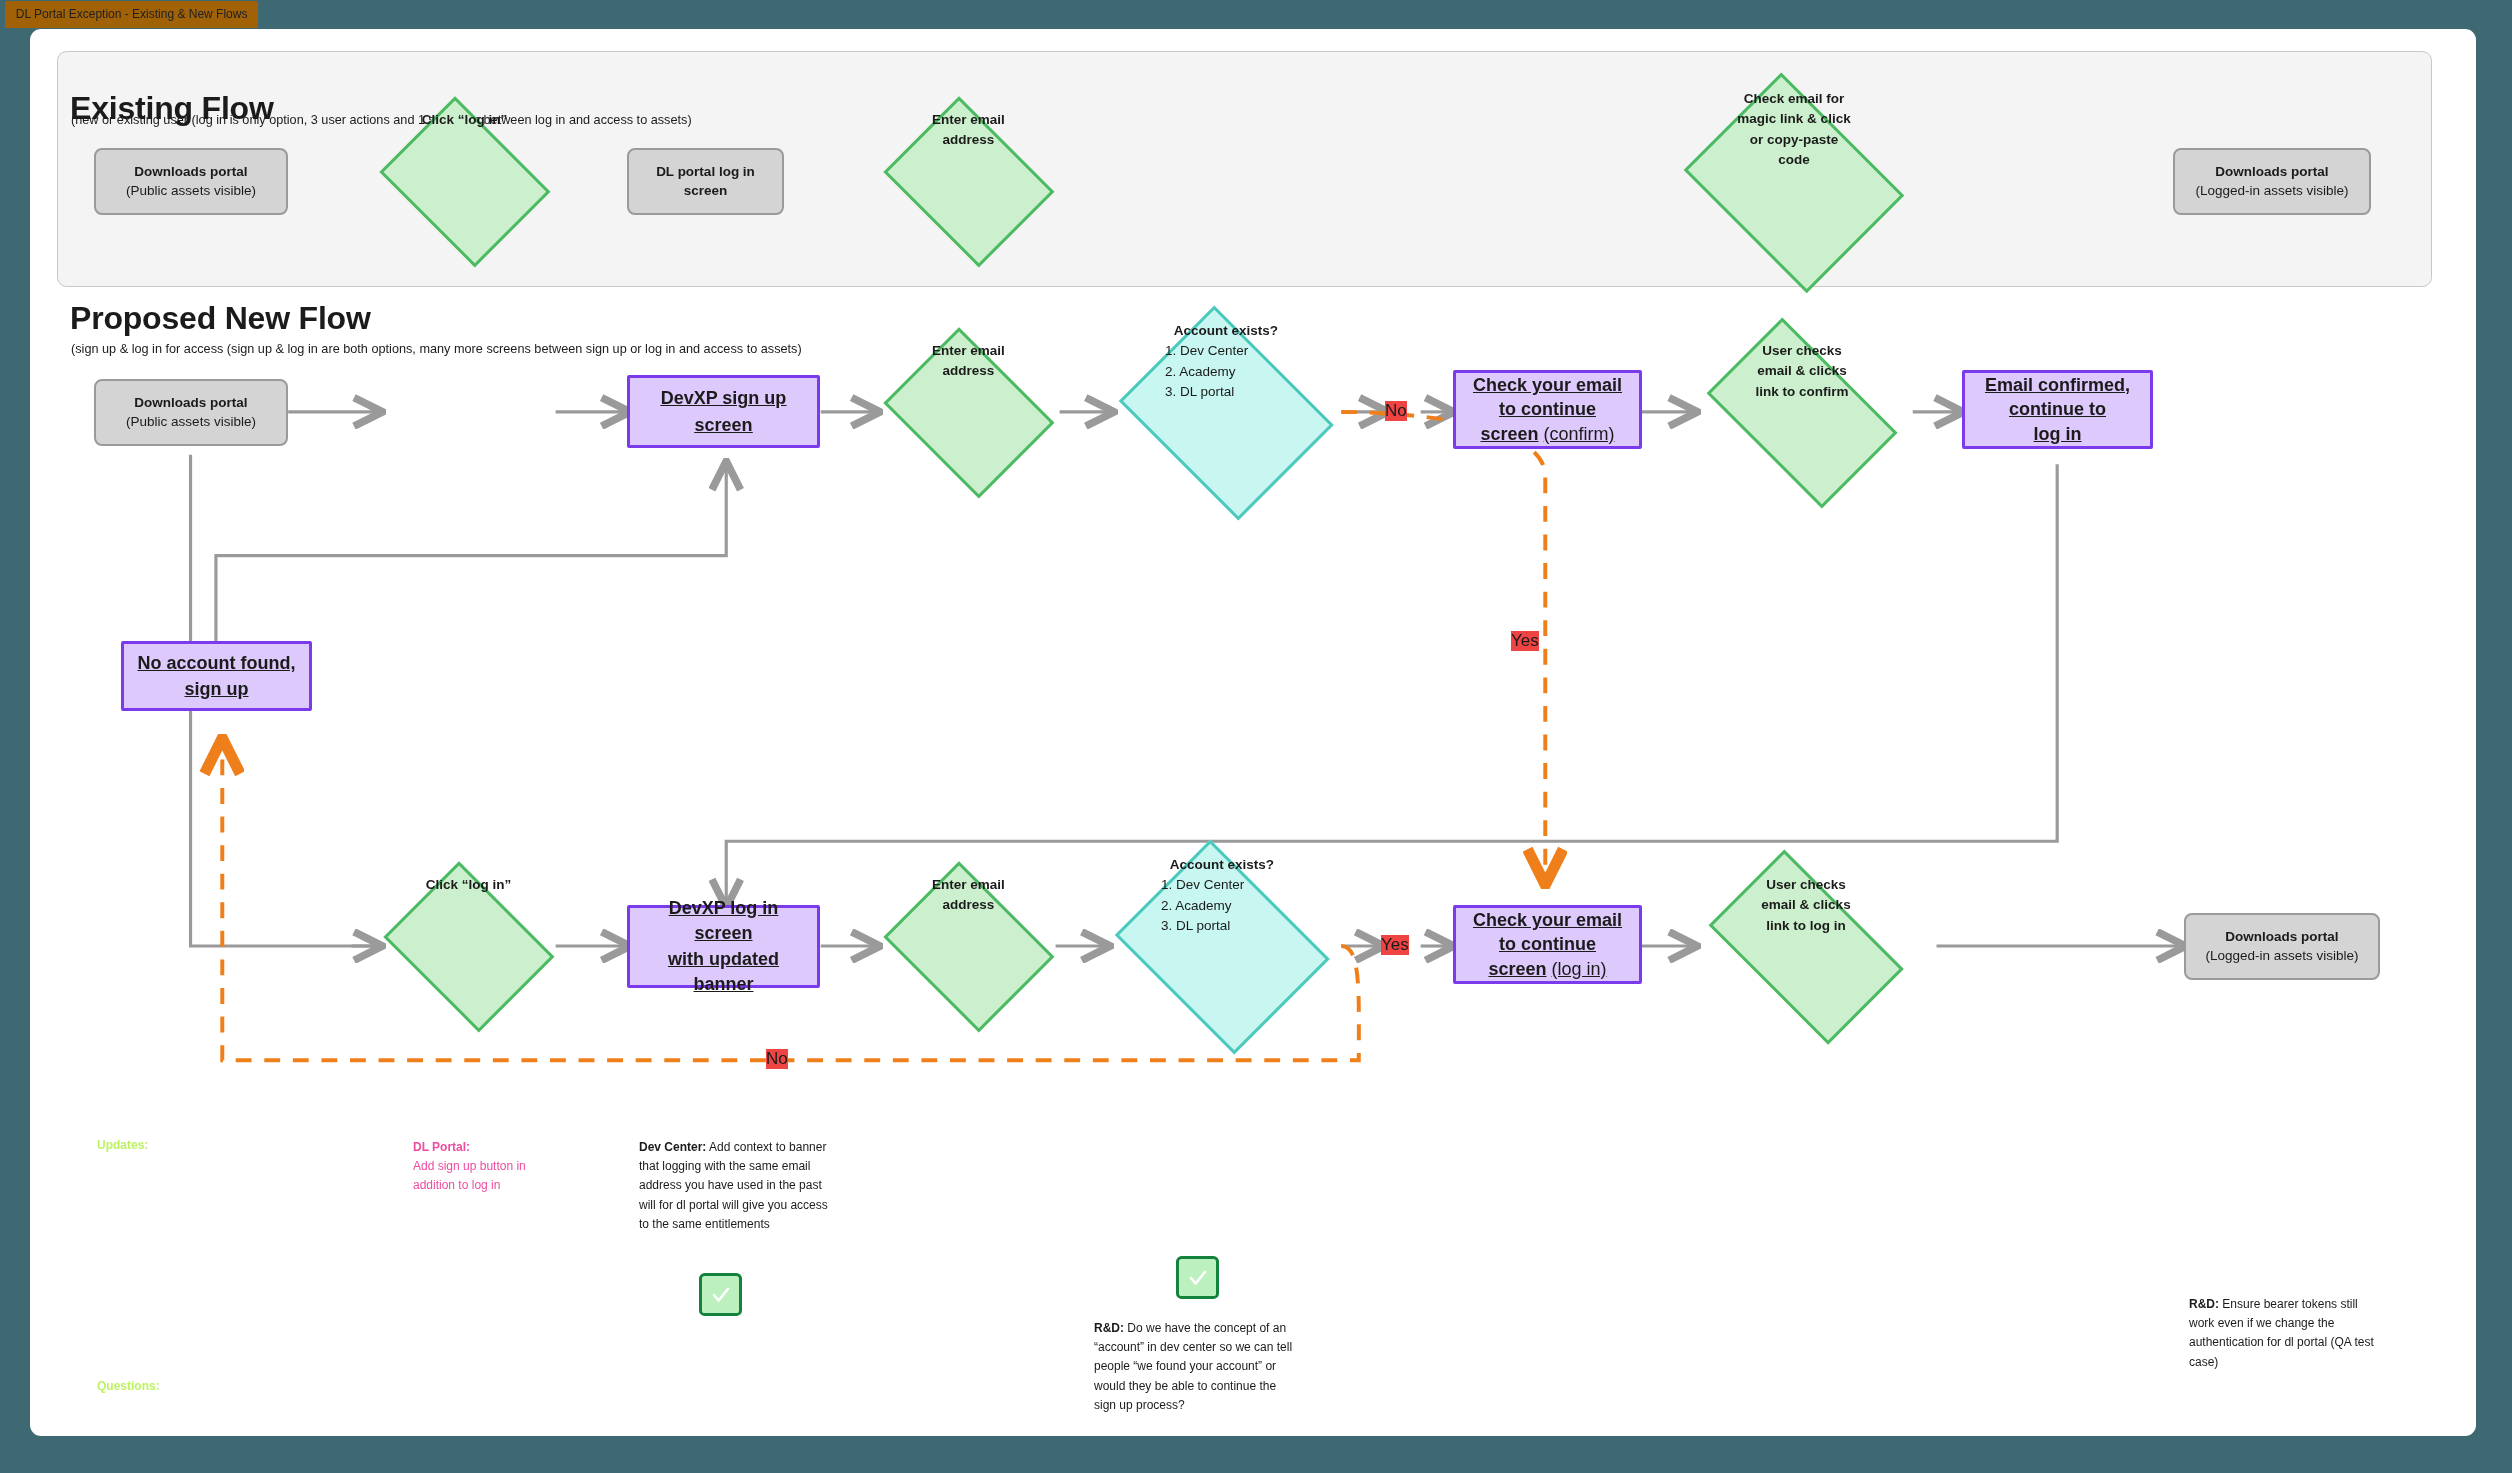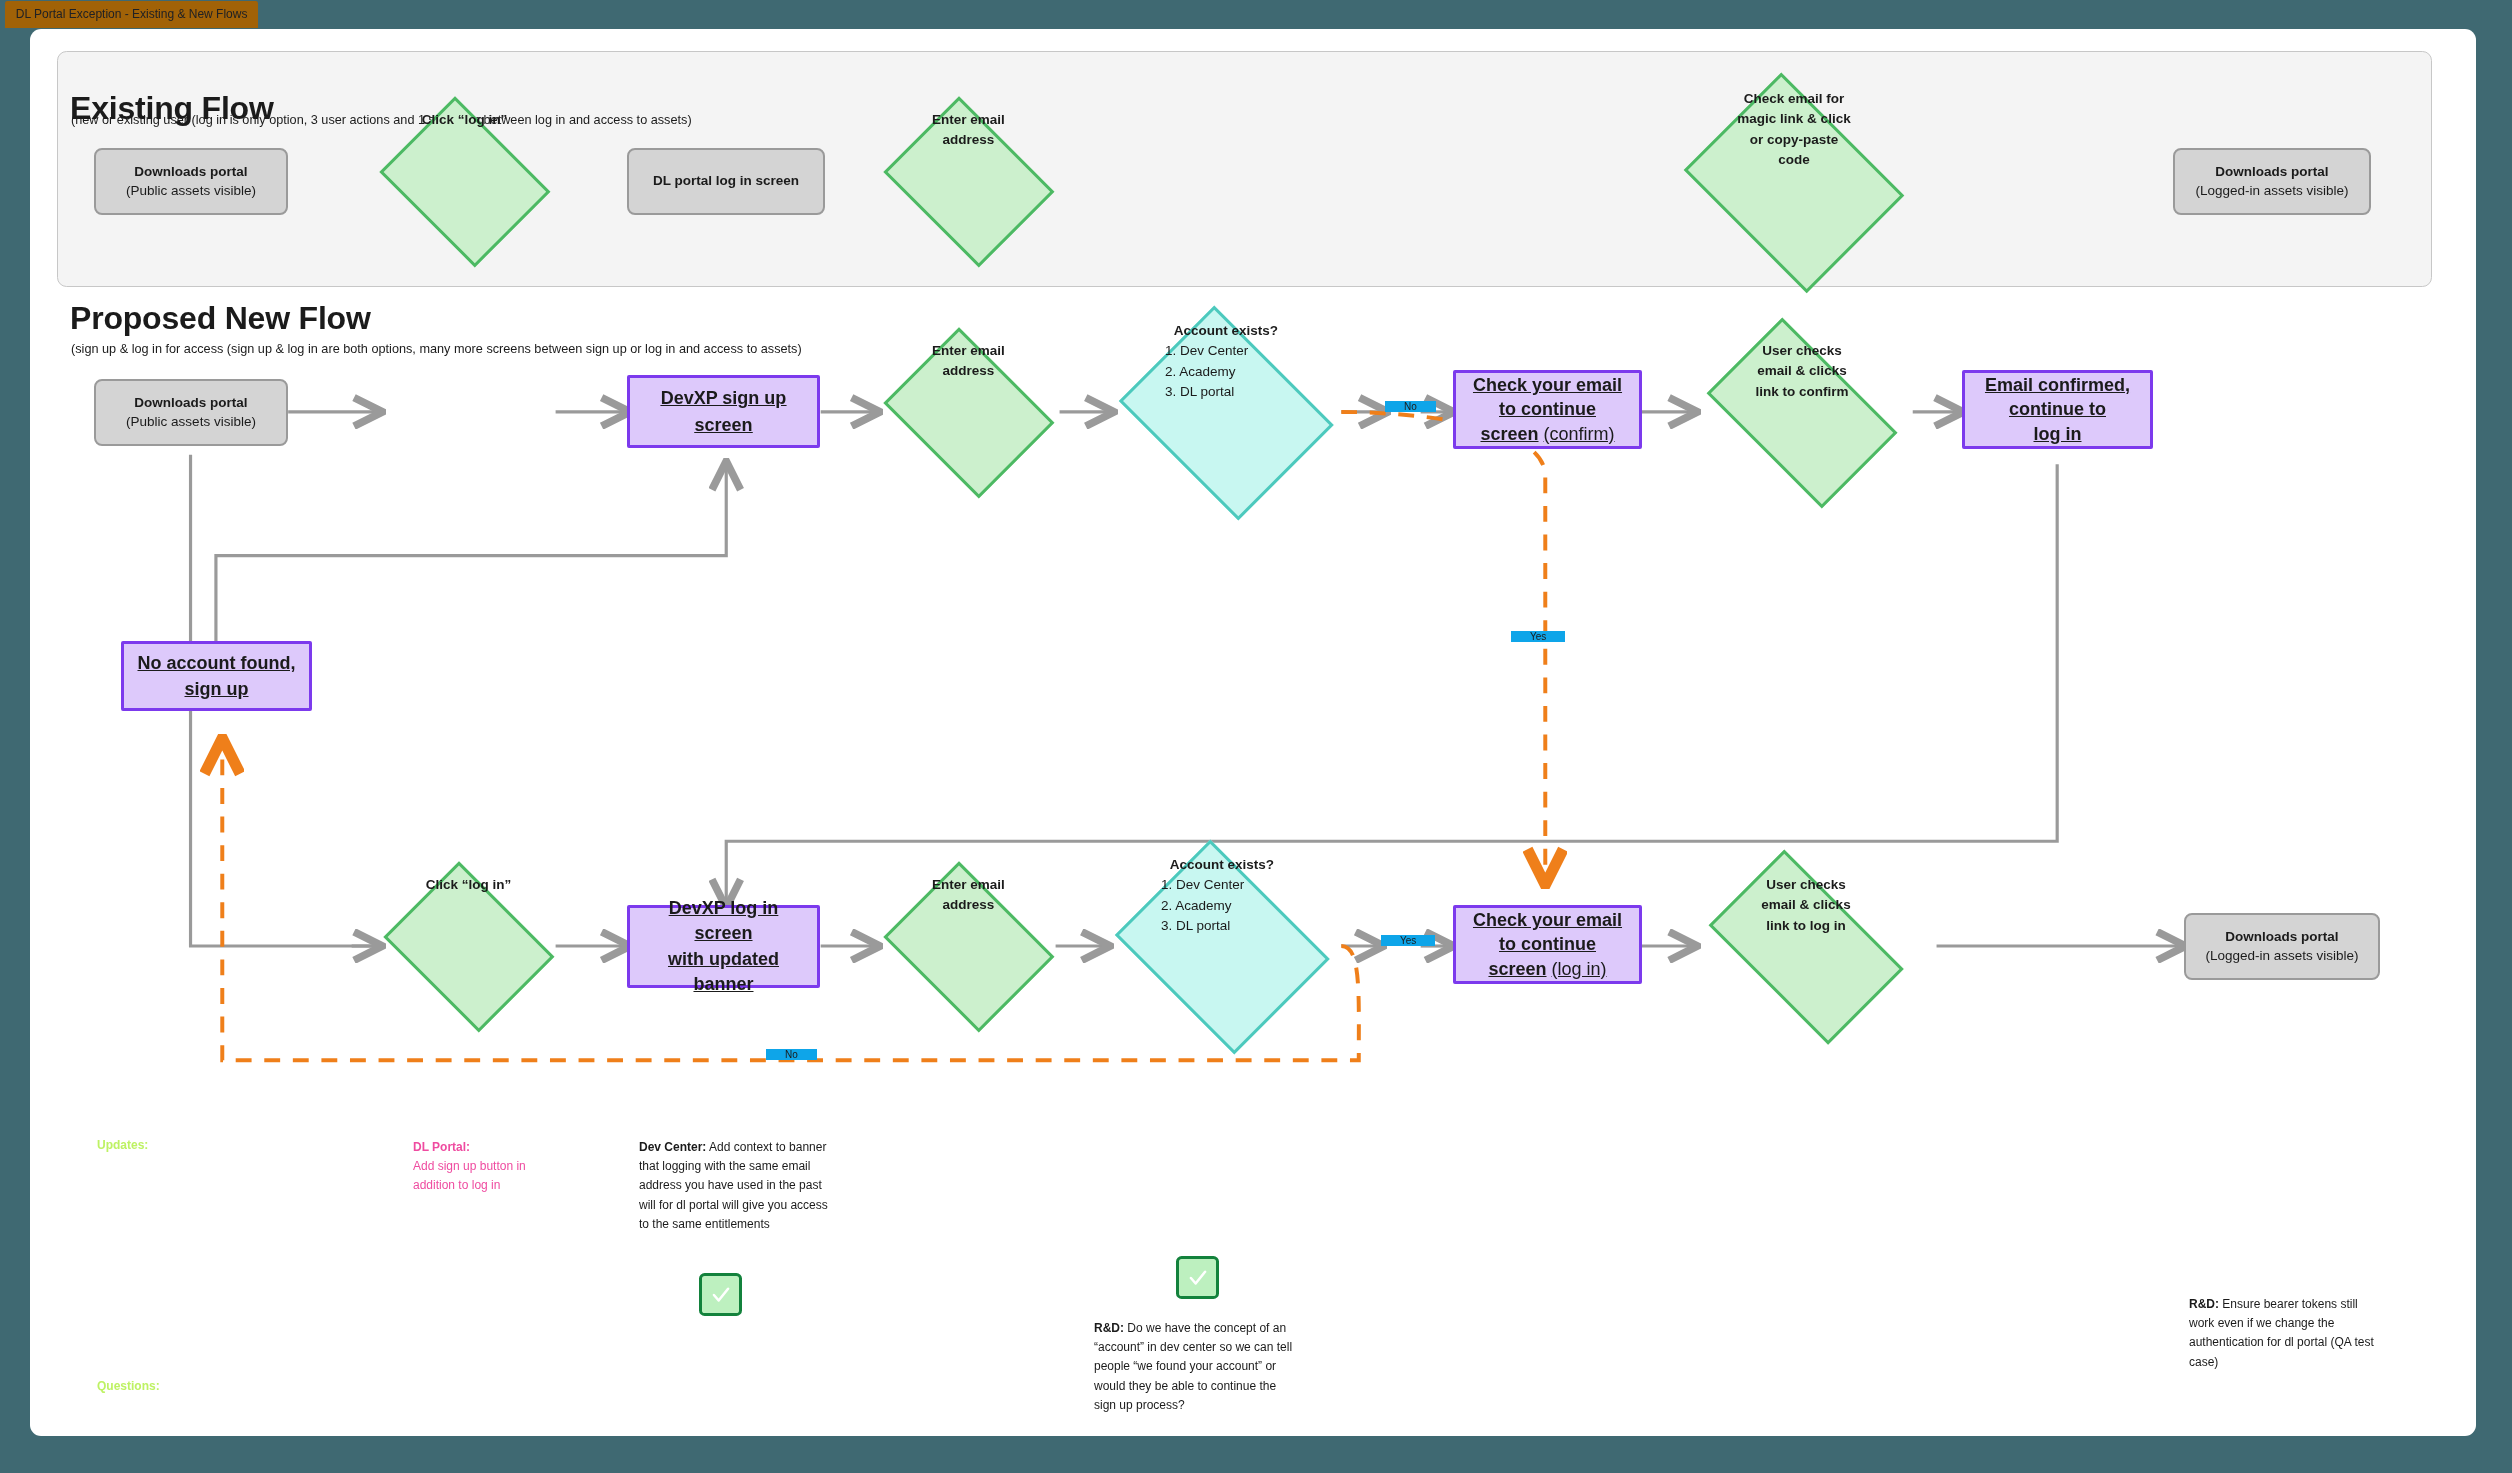--- a/index.html
+++ b/index.html
@@ -92,22 +92,22 @@
     position:relative;z-index:2;
     font-size:13.5px;font-weight:bold;color:#1b1b1b;line-height:1.5;
     width:78%;
   }
   .dia-label .sub{font-weight:normal;display:block;text-align:left;padding-left:16%;}
 
   
   svg.wires{position:absolute;left:0;top:0;width:2512px;height:1473px;pointer-events:none;}
 
   .edge-label{
-    position:absolute;font-size:10px;color:#1b1b1b;background:#0ea5e9;
-    padding:0 19px;white-space:nowrap;
+    position:absolute;font-size:17px;color:#1b1b1b;background:#ef4444;
+    padding:0 0;white-space:nowrap;
   }
 
   
   .note{position:absolute;font-size:12px;line-height:1.6;color:#1b1b1b;}
   .note b{font-weight:bold;}
   .note-pink{color:#ef4ba0;}
   .lbl-bold{position:absolute;font-size:12px;font-weight:bold;color:#bef264;}
 
   .check{
     position:absolute;width:37px;height:37px;border-radius:5.6px;
@@ -184,21 +184,21 @@
     <span class="l2">(Public assets visible)</span>
   </div>
 
   <div class="dia-wrap dia-green" style="left:373px;top:110px;width:183px;height:143px;">
     <div class="dia-bg"></div>
     <div class="dia">
         <div class="dia-label">Click “log in”</div>
       </div>
   </div>
 
-  <div class="node box" style="left:627px;top:148px;width:198px;height:67px;">
+  <div class="node box" style="left:627px;top:148px;width:157px;height:67px;justify-content:flex-end;">
     <span class="l1">DL portal log in screen</span>
   </div>
 
   <div class="dia-wrap dia-green" style="left:877px;top:110px;width:183px;height:143px;">
     <div class="dia-bg"></div>
     <div class="dia">
         <div class="dia-label">
       <span>Enter email</span><br>
       <span>address</span>
     </div>

